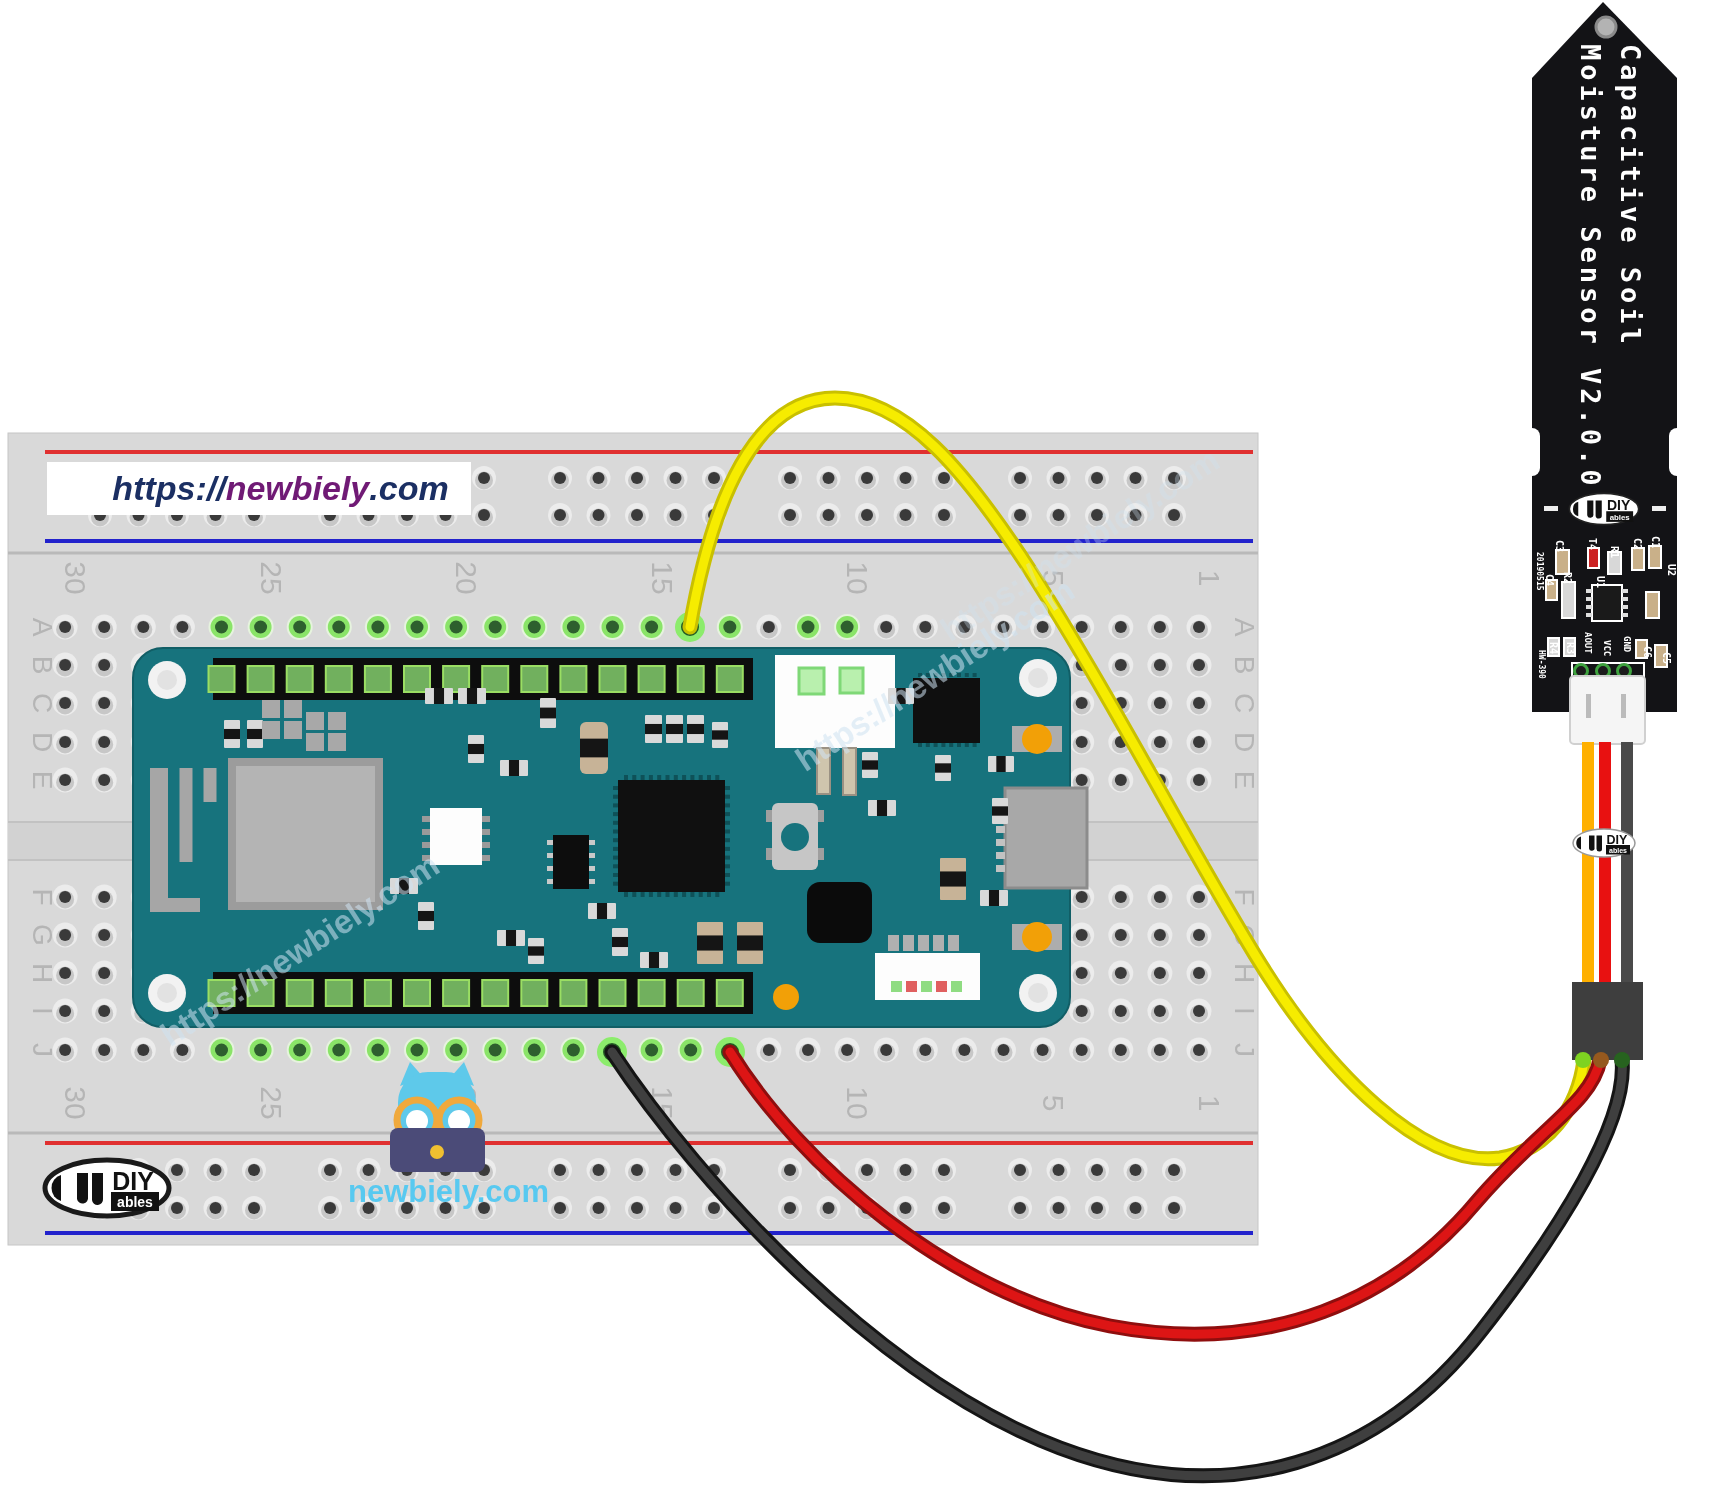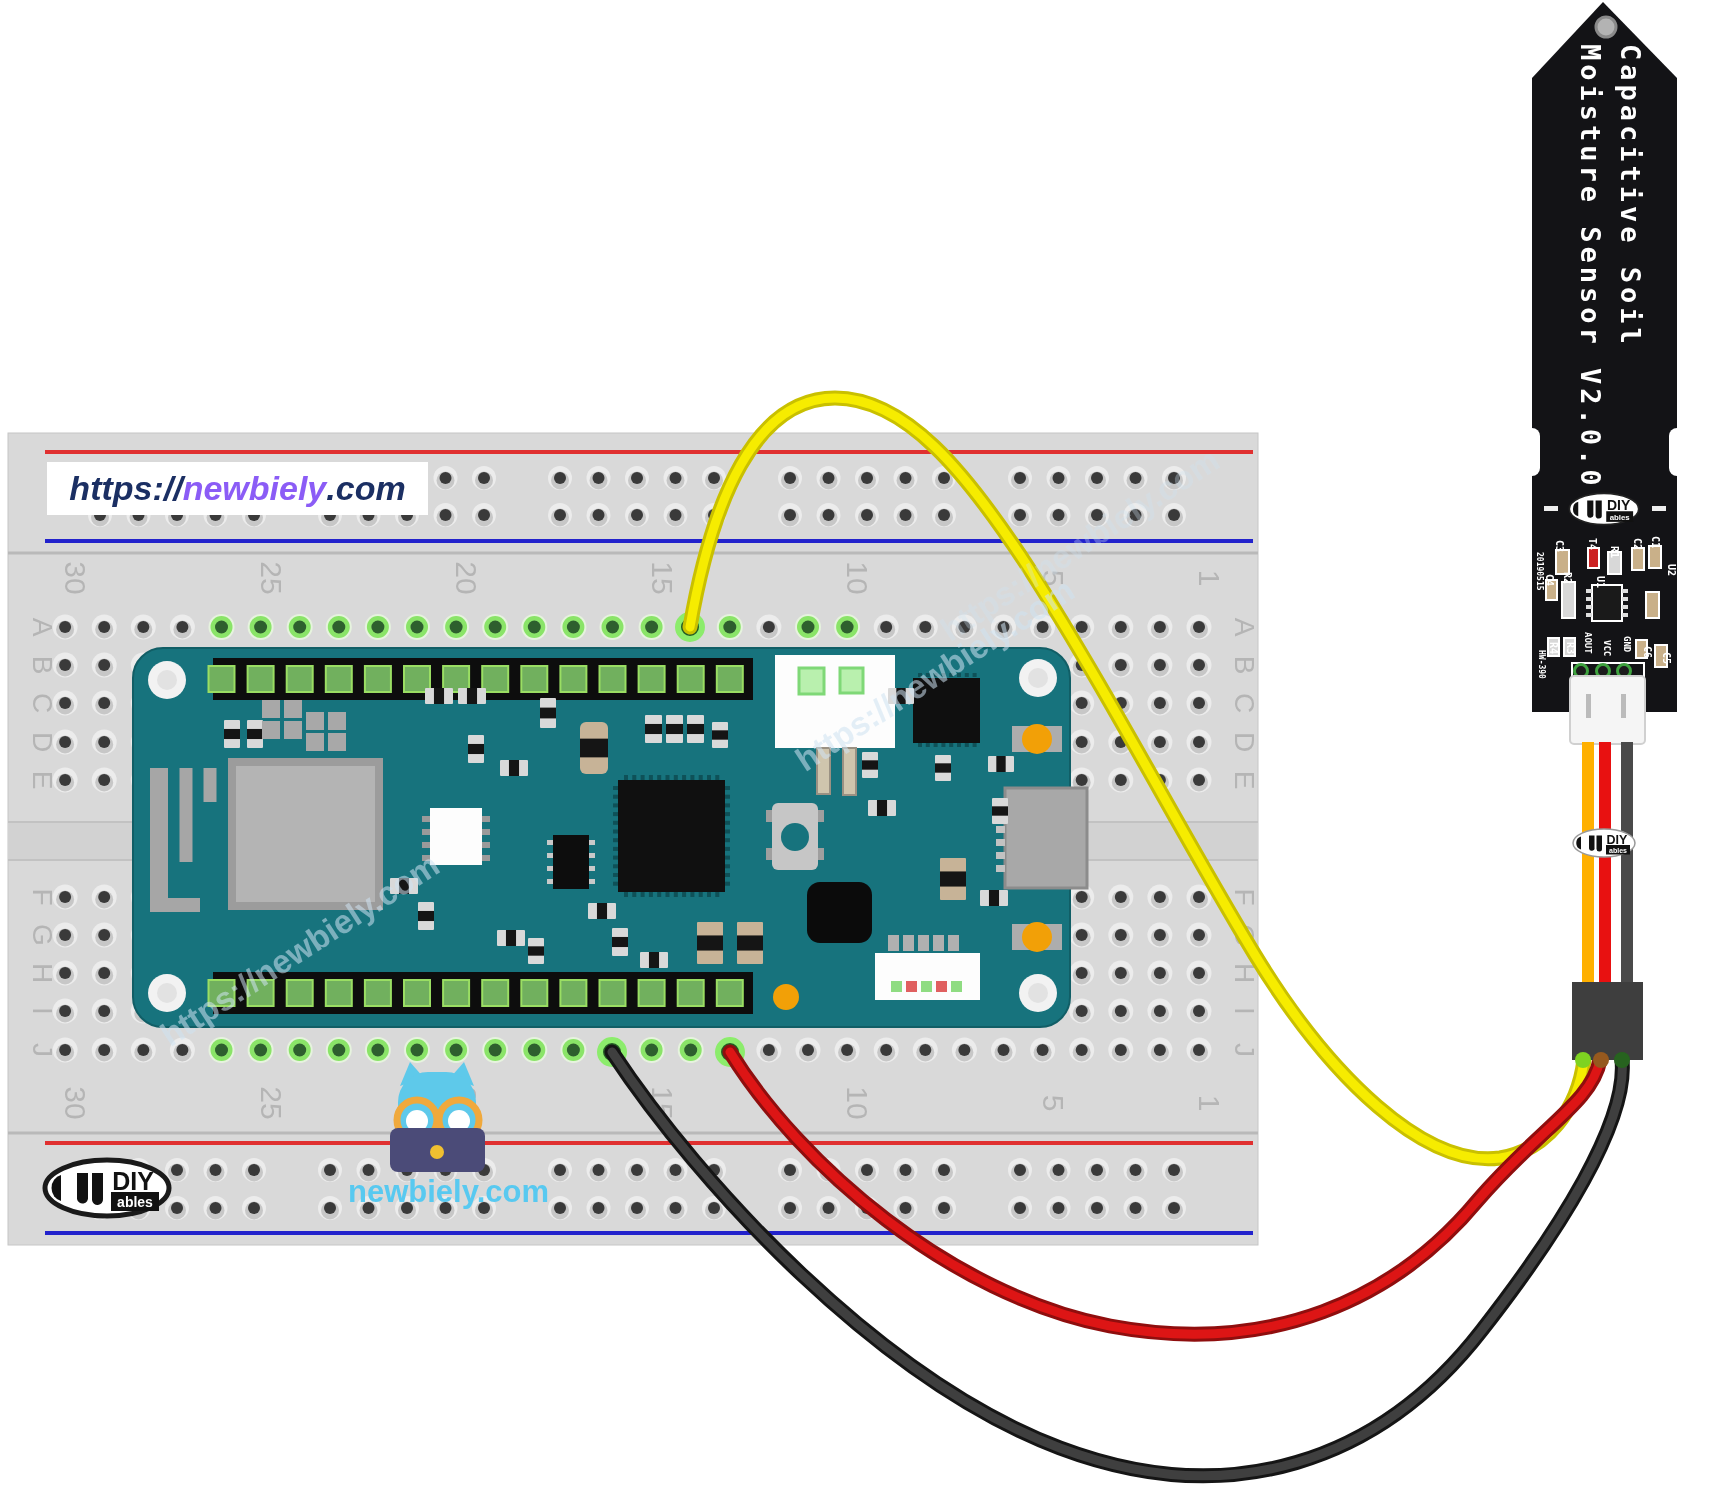--- a/index.html
+++ b/index.html
@@ -2,23 +2,23 @@
 <html><head>
 <meta charset="utf-8">
 <style>
   html,body{margin:0;padding:0;background:#fff;}
   #canvas{position:relative;width:1717px;height:1506px;background:#fff;overflow:hidden;
           font-family:"Liberation Sans",sans-serif;}
   #main-svg{position:absolute;left:0;top:0;z-index:1;}
   .overlay{position:absolute;z-index:5;}
   #url-label{left:47px;top:462px;width:381px;height:53px;background:#fff;
              display:flex;align-items:center;justify-content:center;
-             font-style:italic;font-weight:800;font-size:34px;letter-spacing:0px;}
+             font-style:italic;font-weight:800;font-size:34px;letter-spacing:0px;padding-left:43px;}
   #url-label .dark{color:#1b2f63;}
-  #url-label .brand{color:#8b5cf6;text-align:center;}
+  #url-label .brand{color:#701a75;text-align:center;}
   .wm{color:#cfe3f2;opacity:.55;font-weight:700;font-size:33px;white-space:nowrap;
       transform:translate(-50%,-50%) rotate(-33deg);pointer-events:none;}
   #wm1{left:300px;top:950px;}
   #wm2{left:935px;top:675px;}
   #wm3{left:1080px;top:545px;opacity:.32;}
   #sensor-title{left:1566px;top:44px;height:650px;width:84px;
       writing-mode:vertical-rl;color:#fff;font-family:"DejaVu Sans Mono",monospace;
       font-size:27px;font-weight:600;letter-spacing:4px;line-height:40px;}
   #mascot-caption{left:348px;top:1174px;width:240px;text-align:left;
       color:#58c9f0;font-weight:700;font-size:31px;}

